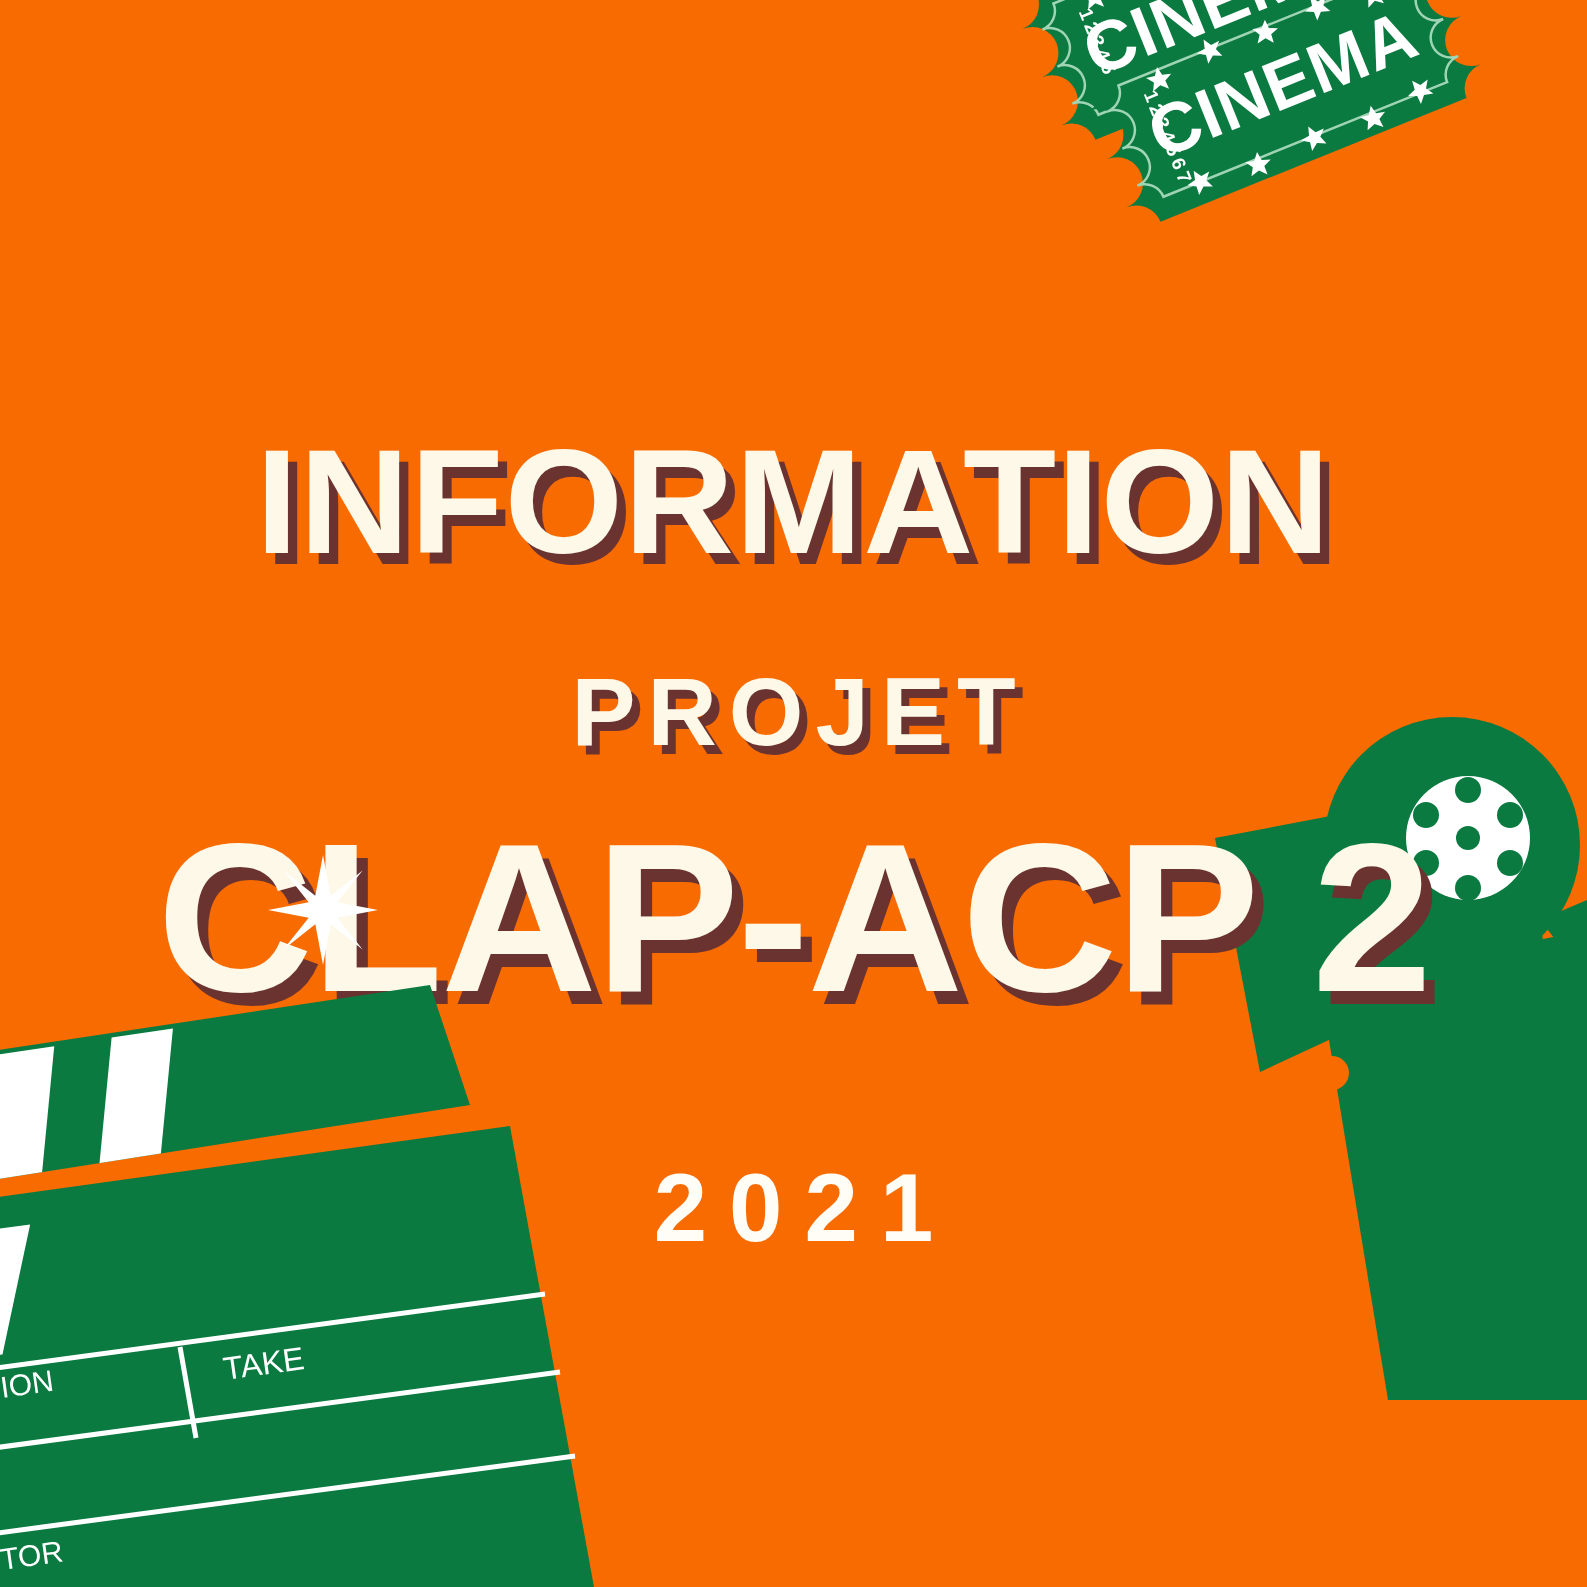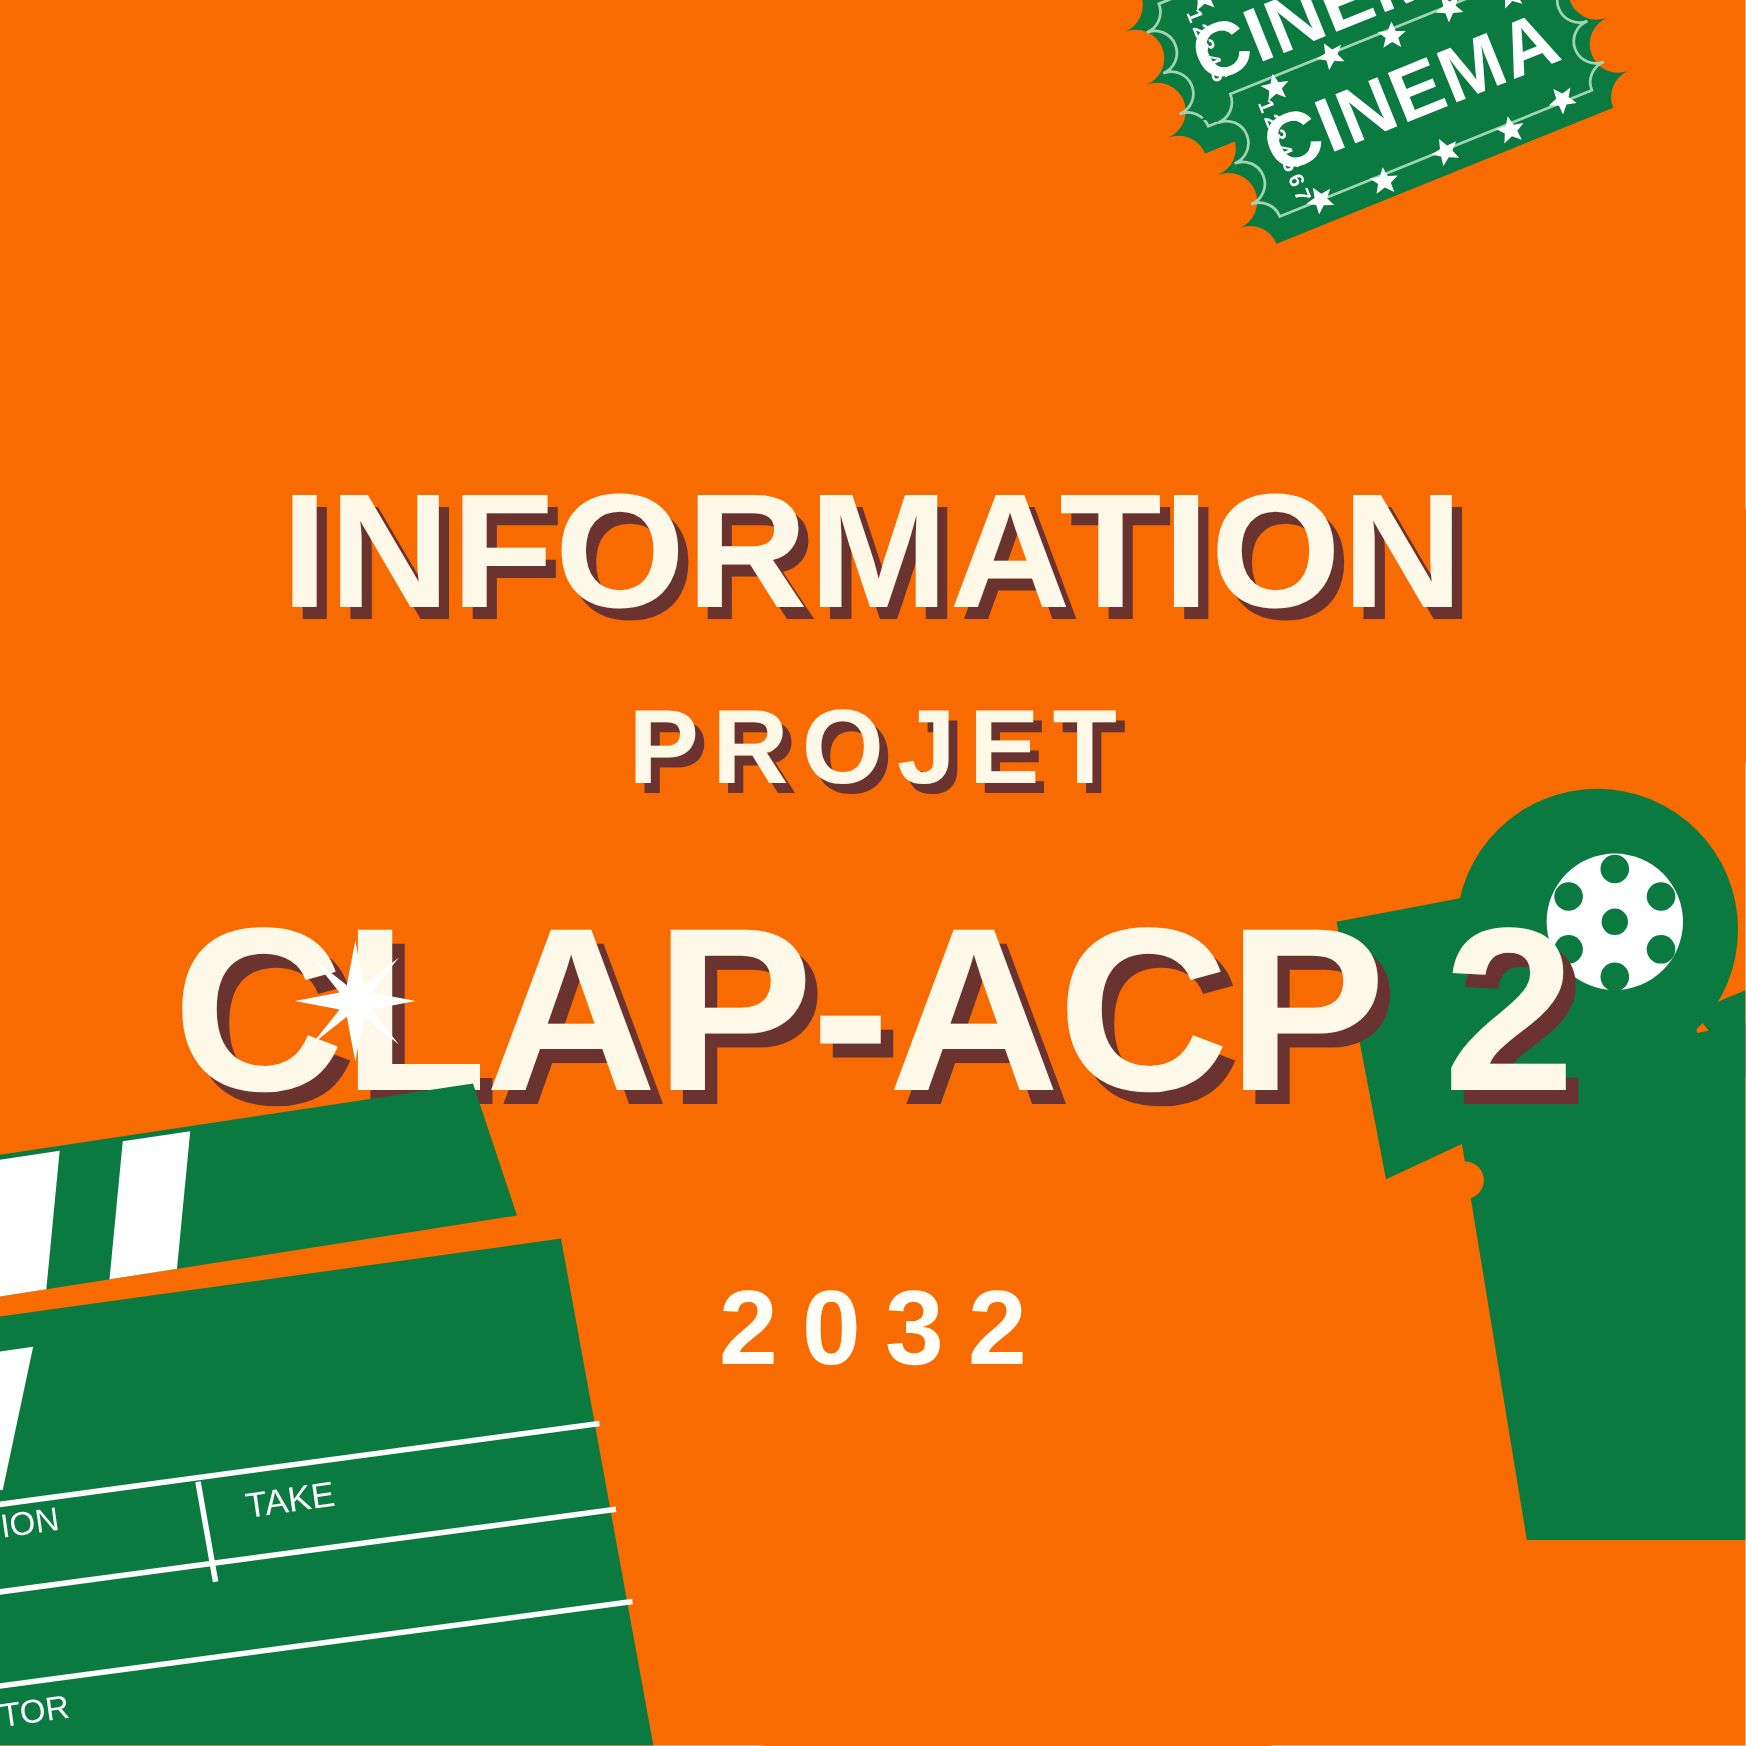--- a/index.html
+++ b/index.html
@@ -38,21 +38,21 @@
 
   #title-information{
     top:428px;
     font-size:148px;
     letter-spacing:1px;
     transform:scaleX(1.03);
     text-shadow:9px 11px 0 #6B3330;
   }
 
   #title-projet{
-    top:632px;
+    top:664px;
     font-size:96px;
     letter-spacing:12px;
     text-indent:12px;
     text-shadow:8px 9px 0 #6B3330;
   }
 
   #title-clap{
     top:812px;
     font-size:212px;
     letter-spacing:-2px;
@@ -174,21 +174,21 @@
     </svg>
   </div>
 
   <div id="text-block">
     <h1 class="headline" id="title-information">INFORMATION</h1>
 
     <h2 class="headline" id="title-projet">PROJET</h2>
 
     <h2 class="headline" id="title-clap">CLAP-ACP 2</h2>
 
-    <div class="headline" id="title-year">2032</div>
+    <div class="headline" id="title-year">2021</div>
   </div>
 
   <svg id="sparkle-icon" viewBox="0 0 100 100" xmlns="http://www.w3.org/2000/svg">
     <path d="M50 0 L57 37 L86 14 L63 43 L100 50 L63 57 L86 86 L57 63 L50 100 L43 63 L14 86 L37 57 L0 50 L37 43 L14 14 L43 37 Z" fill="#FFFFFF"></path>
   </svg>
 
   <div class="layer" style="z-index:50;">
     <svg viewBox="0 0 1587 1587" xmlns="http://www.w3.org/2000/svg">
       <defs>
         <clipPath id="clip-arm">

